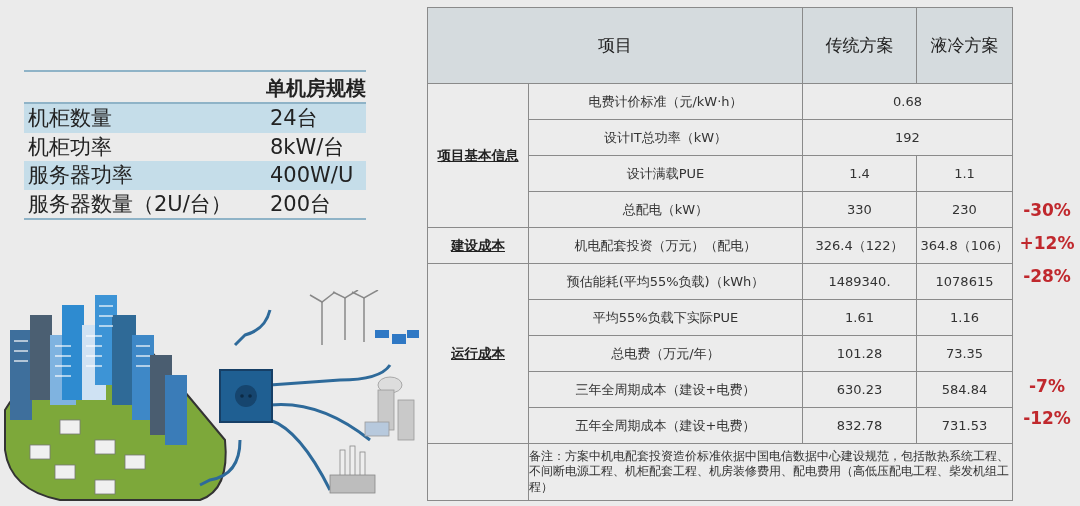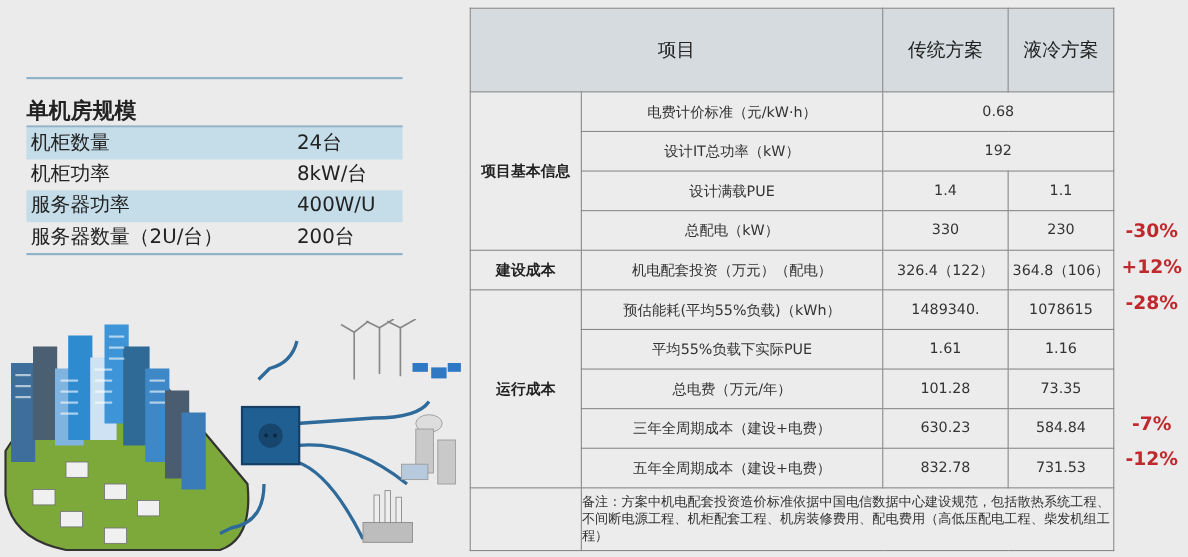--- a/index.html
+++ b/index.html
@@ -9,46 +9,45 @@
     font-family: "DejaVu Sans", "Liberation Sans", sans-serif;
     color: #333;
     position: relative;
   }
   
   .spec {
     position: absolute; left: 24px; top: 70px; width: 342px;
     border-top: 2px solid #8fb3c7; border-bottom: 2px solid #8fb3c7;
   }
   .spec-title {
-    text-align: left; font-size: 20px; font-weight: bold; color: #222;
+    text-align: right; font-size: 20px; font-weight: bold; color: #222;
     height: 30px; line-height: 32px;
     border-bottom: 2px solid #8fb3c7;
-    margin-top: 12px;
   }
   .spec-row {
-    display: flex; height: 28.5px; line-height: 28.5px; font-size: 18px; color: #222;
+    display: flex; height: 28.5px; line-height: 28.5px; font-size: 21px; color: #222;
   }
   .spec-row.shade { background: #c5dde9; }
   .spec-row .k { width: 212px; padding-left: 4px; }
   .spec-row .v { flex: 1; text-align: left; padding-left: 30px; }
 
   
   .illus { position: absolute; left: 0; top: 290px; width: 420px; height: 216px; }
 
   
   .cmp {
     position: absolute; left: 427px; top: 7px;
     border-collapse: collapse; font-size: 13px; color: #333;
   }
   .cmp td, .cmp th {
     border: 1px solid #8a8a8a; text-align: center; padding: 0;
     background: #ececec;
   }
   .cmp th { background: #d5dbde; font-size: 17px; font-weight: normal; color: #222; height: 75px; }
-  .cmp td.cat { font-weight: bold; font-size: 13.5px; color: #222; }
+  .cmp td.cat { font-weight: bold; font-size: 13.5px; color: #222; text-decoration: underline; }
   .cmp td.note {
     text-align: left; font-size: 12px; line-height: 15.5px; padding: 2px 0; color: #333;
   }
   .cmp tr.r td { height: 35px; }
 
   .delta {
     position: absolute; left: 1016px; width: 62px; text-align: center;
     color: #c0282d; font-size: 17px; font-weight: bold;
   }
 </style>

